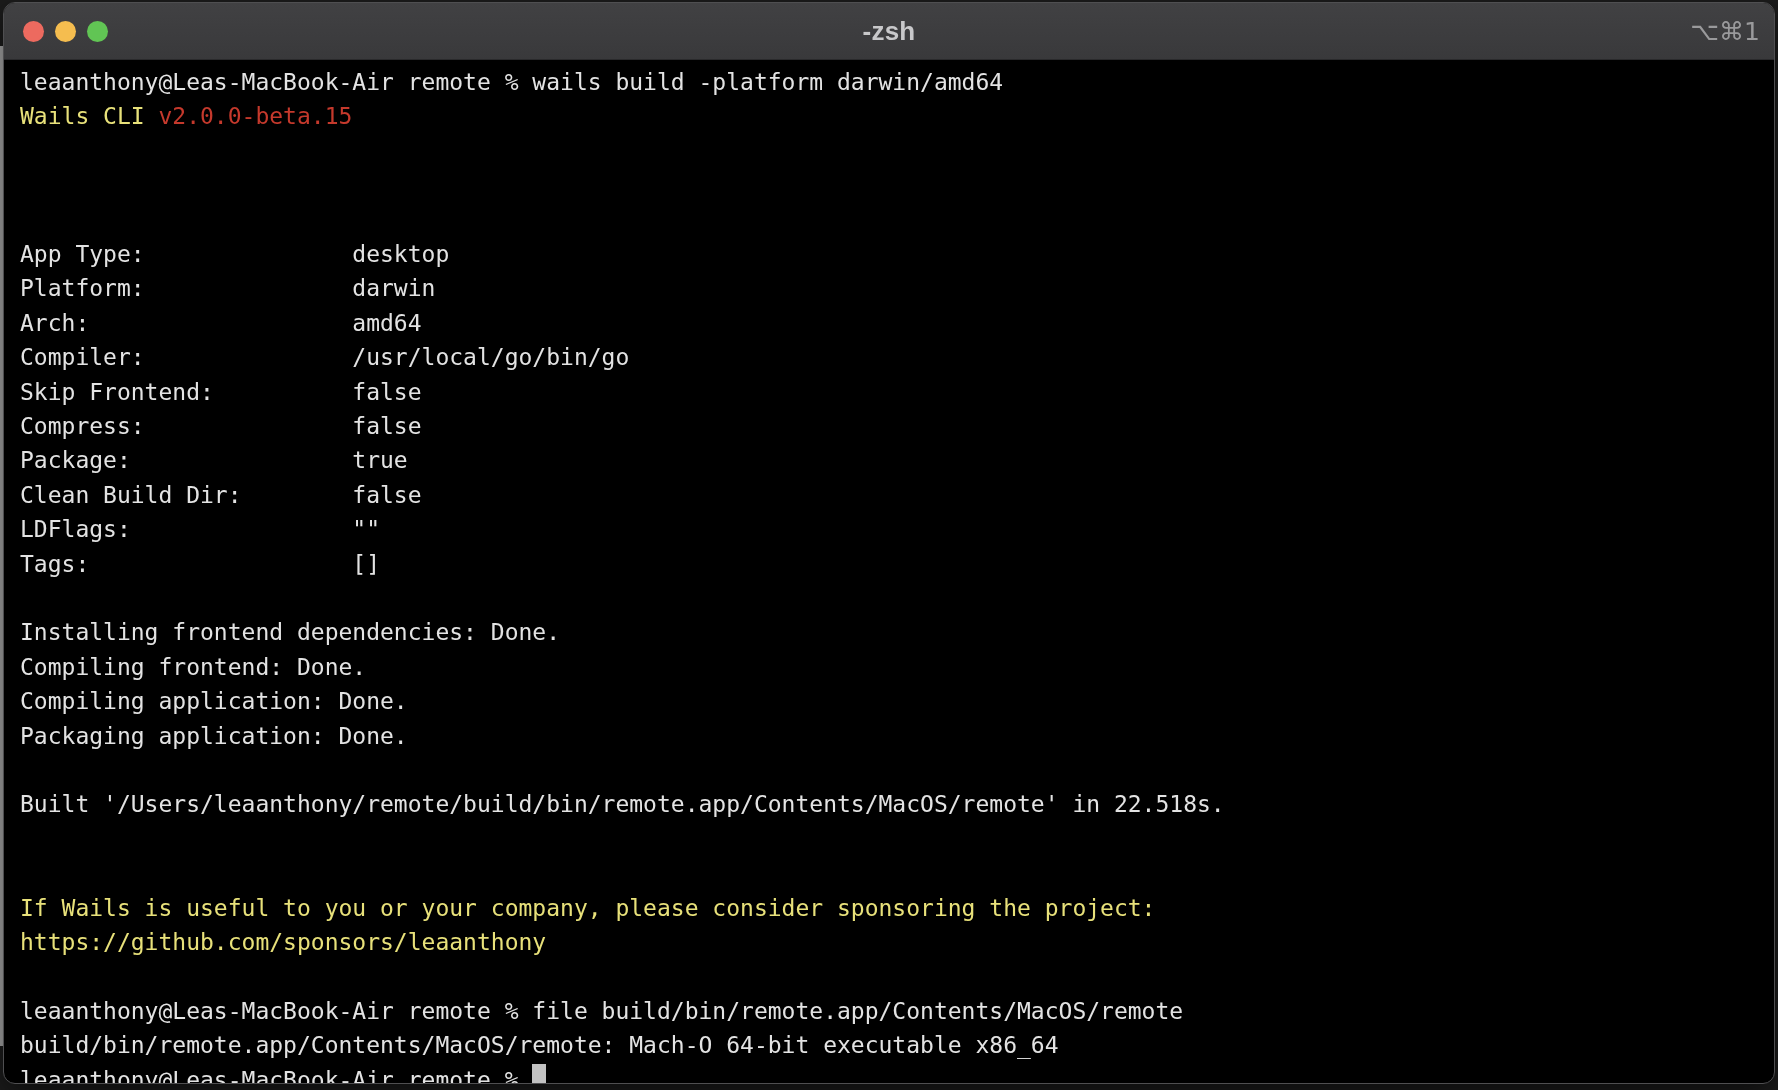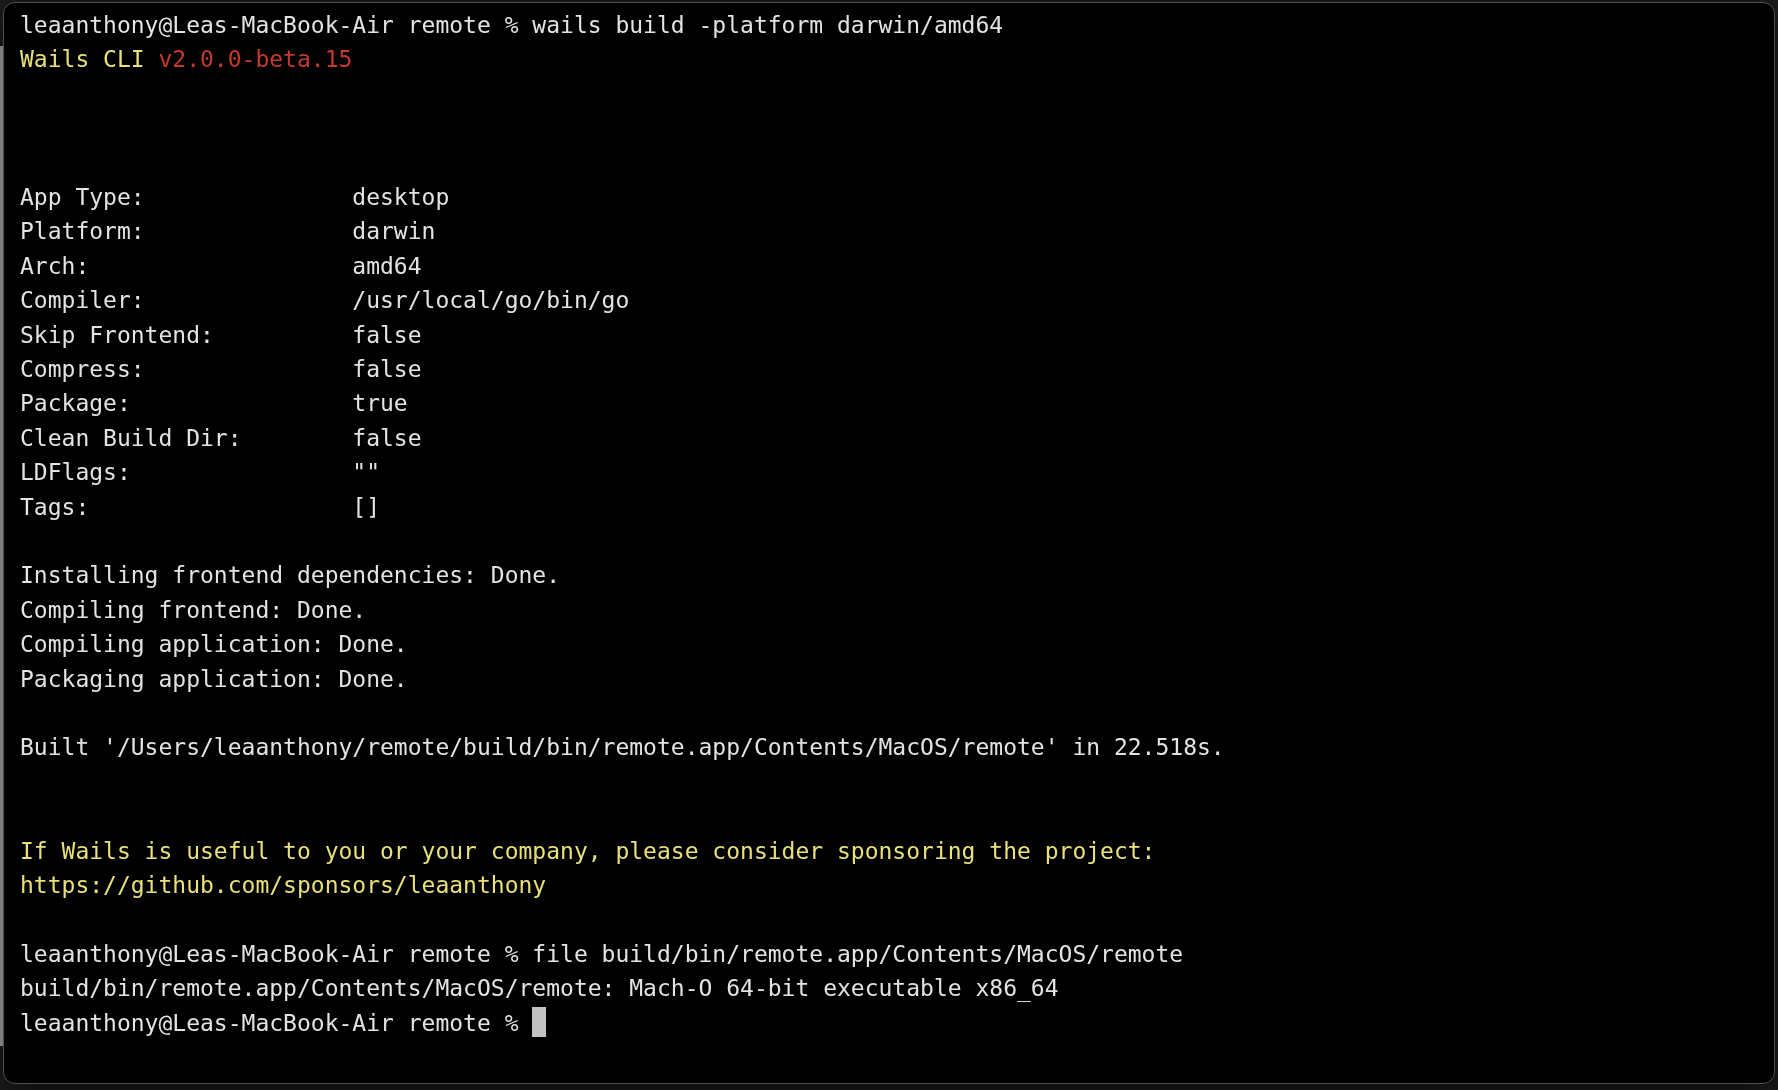--- a/index.html
+++ b/index.html
@@ -103,14 +103,23 @@
     vertical-align: middle;
     margin-top: -4px;
   }
 </style>
 </head>
 <body>
 
 <div class="bg-edge"></div>
 
 <div class="terminal-window">
+  <div class="titlebar">
+    <div class="traffic-lights">
+      <span class="tl tl-close"></span>
+      <span class="tl tl-min"></span>
+      <span class="tl tl-zoom"></span>
+    </div>
+    <div class="title">-zsh</div>
+    <div class="shortcut">⌥⌘1</div>
+  </div>
   <div class="terminal-output"><div class="line"><span>leaanthony@Leas-MacBook-Air remote % wails build -platform darwin/amd64</span></div><div class="line"><span style="color: var(--yellow);">Wails CLI </span><span style="color: var(--red);">v2.0.0-beta.15</span></div><div class="line"></div><div class="line"></div><div class="line"></div><div class="line"><span style="display: inline-block; width: 24ch;">App Type:</span><span>desktop</span></div><div class="line"><span style="display: inline-block; width: 24ch;">Platform:</span><span>darwin</span></div><div class="line"><span style="display: inline-block; width: 24ch;">Arch:</span><span>amd64</span></div><div class="line"><span style="display: inline-block; width: 24ch;">Compiler:</span><span>/usr/local/go/bin/go</span></div><div class="line"><span style="display: inline-block; width: 24ch;">Skip Frontend:</span><span>false</span></div><div class="line"><span style="display: inline-block; width: 24ch;">Compress:</span><span>false</span></div><div class="line"><span style="display: inline-block; width: 24ch;">Package:</span><span>true</span></div><div class="line"><span style="display: inline-block; width: 24ch;">Clean Build Dir:</span><span>false</span></div><div class="line"><span style="display: inline-block; width: 24ch;">LDFlags:</span><span>""</span></div><div class="line"><span style="display: inline-block; width: 24ch;">Tags:</span><span>[]</span></div><div class="line"></div><div class="line"><span>Installing frontend dependencies: Done.</span></div><div class="line"><span>Compiling frontend: Done.</span></div><div class="line"><span>Compiling application: Done.</span></div><div class="line"><span>Packaging application: Done.</span></div><div class="line"></div><div class="line"><span>Built '/Users/leaanthony/remote/build/bin/remote.app/Contents/MacOS/remote' in 22.518s.</span></div><div class="line"></div><div class="line"></div><div class="line"><span style="color: var(--yellow);">If Wails is useful to you or your company, please consider sponsoring the project:</span></div><div class="line"><span style="color: var(--yellow);">https://github.com/sponsors/leaanthony</span></div><div class="line"></div><div class="line"><span>leaanthony@Leas-MacBook-Air remote % file build/bin/remote.app/Contents/MacOS/remote</span></div><div class="line"><span>build/bin/remote.app/Contents/MacOS/remote: Mach-O 64-bit executable x86_64</span></div><div class="line"><span>leaanthony@Leas-MacBook-Air remote % </span><span class="cursor"></span></div></div>
 </div>
 
 </body></html>

